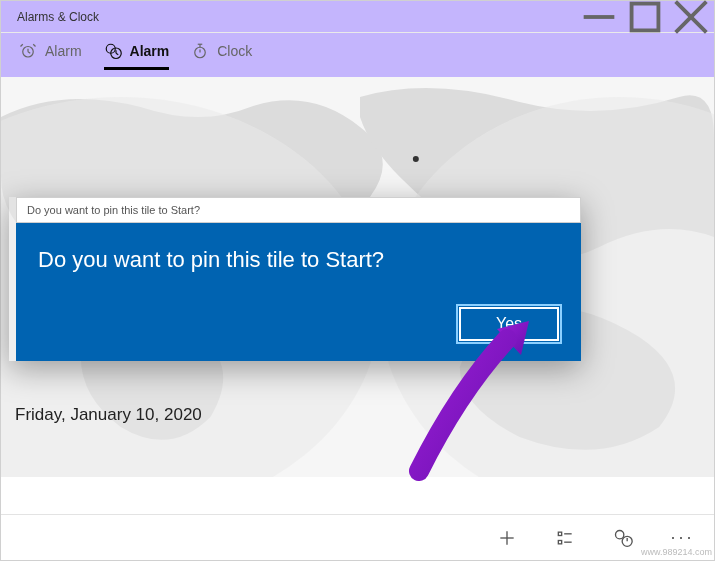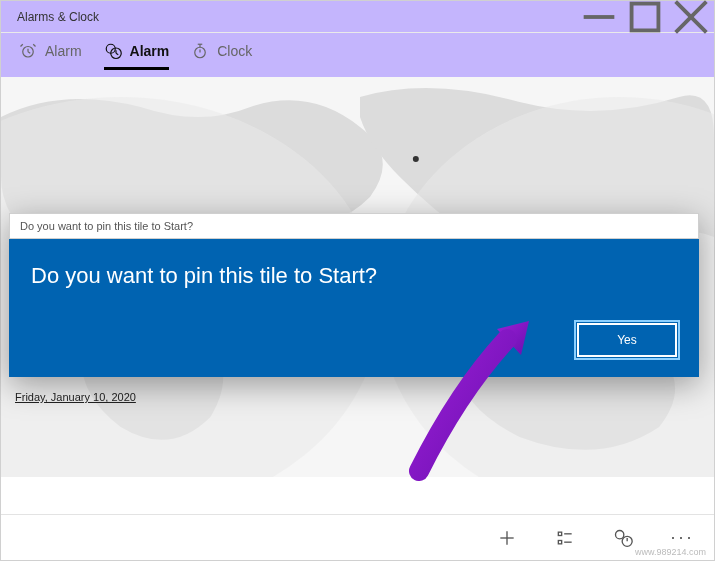--- a/index.html
+++ b/index.html
@@ -49,30 +49,31 @@
   
   .maparea {
     position: relative;
     height: 400px;
     background: #f7f7f7;
     overflow: hidden;
   }
   .worldmap { position: absolute; inset: 0; }
   .worldmap svg { width: 100%; height: 100%; }
   .dateline {
-    position: absolute; left: 14px; top: 314px;
-    font-size: 11px; color: #222; text-decoration: underline;
+    position: absolute; left: 14px; top: 328px;
+    font-size: 17px; color: #222;
   }
   
   .dialog {
     position: absolute;
-    left: 8px; top: 212px;
-    width: 690px;
+    left: 8px; top: 196px;
+    width: 572px;
     box-shadow: 0 8px 30px rgba(0,0,0,0.35);
     z-index: 10;
+    padding-left: 7px;
   }
   .dialog-header {
     background: #ffffff;
     border: 1px solid #cfcfcf;
     padding: 6px 10px;
     font-size: 11px; color: #555;
   }
   .dialog-body {
     background: #0063b1;
     padding: 24px 22px 20px 22px;
@@ -83,21 +84,21 @@
     margin-bottom: 34px;
   }
   .dialog-actions {
     display: flex; justify-content: flex-end; gap: 18px;
   }
   .dbtn {
     width: 100px; height: 34px;
     border: 2px solid #ffffff;
     background: transparent;
     color: #ffffff;
-    font-size: 12px;
+    font-size: 16px;
     display: flex; align-items: center; justify-content: center;
     cursor: pointer;
   }
   .dbtn.primary {
     border: 2px solid #ffffff;
     outline: 2px solid #8cd0ff;
     outline-offset: 1px;
   }
   
   .arrow {
@@ -122,21 +123,21 @@
   .cmdbar .cicon {
     width: 22px; height: 22px;
     color: #555;
     display: flex; align-items: center; justify-content: center;
     cursor: pointer;
   }
   .cmdbar .cicon svg { width: 20px; height: 20px; stroke: currentColor; fill: none; stroke-width: 1.6; }
   .cmdbar .more { font-size: 18px; letter-spacing: 2px; color: #555; cursor: pointer; }
   
   .watermark {
-    position: absolute; right: 8px; bottom: 3px;
+    position: absolute; right: 2px; bottom: 3px;
     font-size: 9px; color: #bbb;
     z-index: 30;
   }
 </style>
 </head>
 <body>
 
 <div class="window">
 
   <div class="titlebar">

